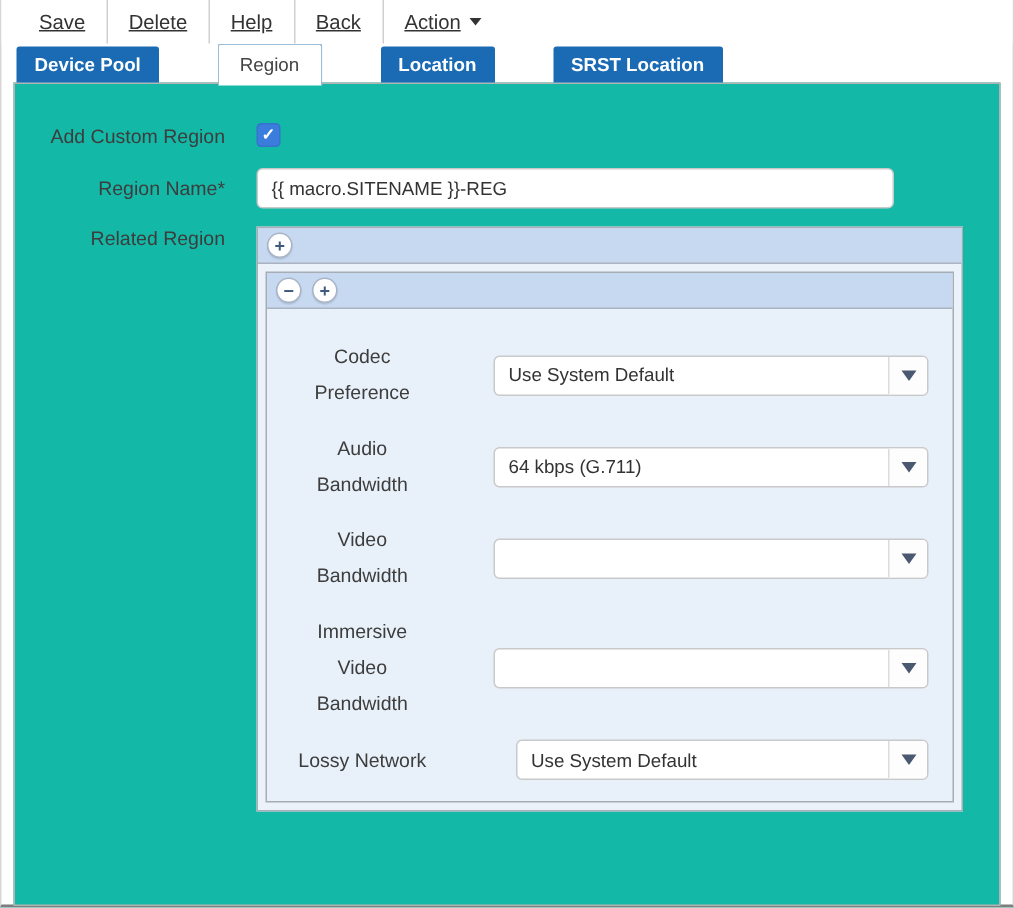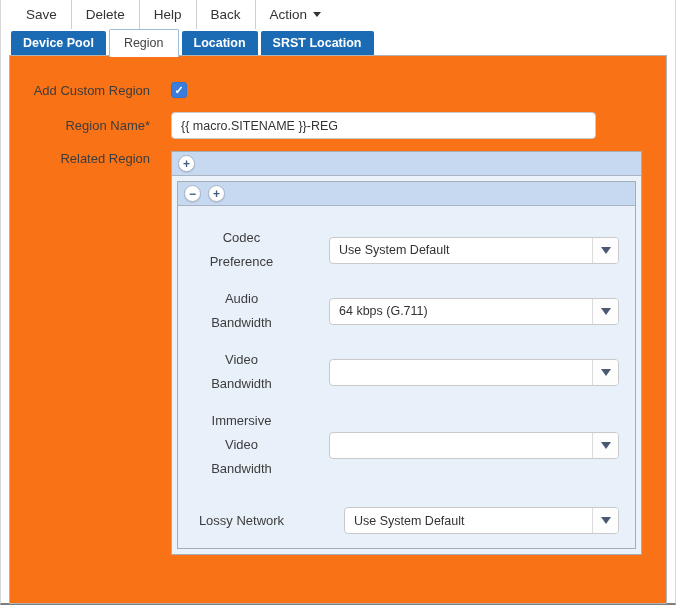--- a/index.html
+++ b/index.html
@@ -39,39 +39,41 @@
     display: flex;
     align-items: center;
     padding: 0 14px;
     font-size: 13.5px;
     color: #333;
     cursor: pointer;
     background: #fff;
     border: none;
     border-left: 1px solid #cfcfcf;
     font-family: inherit;
+    text-decoration: underline;
   }
   .topbar .action-btn:first-child { border-left: none; }
   .caret-down {
     display: inline-block;
     width: 0; height: 0;
     margin-left: 6px;
     border-left: 4px solid transparent;
     border-right: 4px solid transparent;
     border-top: 5px solid #333;
   }
 
   
   .tabs {
     display: flex;
     align-items: flex-end;
     padding-left: 10px;
     height: 26px;
     position: relative;
     z-index: 2;
+    gap: 36px;
   }
   .tab {
     background: #1a6bb3;
     color: #ffffff;
     font-weight: bold;
     font-size: 12.5px;
     padding: 5px 12px 5px 12px;
     margin-right: 3px;
     border-radius: 2px 2px 0 0;
     cursor: pointer;
@@ -86,21 +88,21 @@
     padding: 6px 14px 7px 14px;
     margin-bottom: -2px;
     border-radius: 2px 2px 0 0;
   }
 
   
   .content {
     margin: 0 8px;
     height: 549px;
     border: 1px solid #b3b3b3;
-    background: #f97316;
+    background: #14b8a6;
     padding-top: 26px;
     position: relative;
     z-index: 1;
   }
   .frow { display: flex; align-items: center; }
   .frow .flabel {
     width: 140px;
     text-align: right;
     margin-right: 21px;
     color: #3d3d3d;
@@ -340,21 +342,21 @@
                 <div class="icontrol">
                   <div class="select">
                     <span class="sel-text"></span>
                     <span class="sel-arrow">
                         <span class="tri-down"></span>
                       </span>
                   </div>
                 </div>
               </div>
 
-              <div class="irow" style="margin-bottom:26px;">
+              <div class="irow" style="margin-bottom:12px;">
                 <div class="ilabel">Immersive
 Video
 Bandwidth</div>
                 <div class="icontrol">
                   <div class="select">
                     <span class="sel-text"></span>
                     <span class="sel-arrow">
                         <span class="tri-down"></span>
                       </span>
                   </div>

